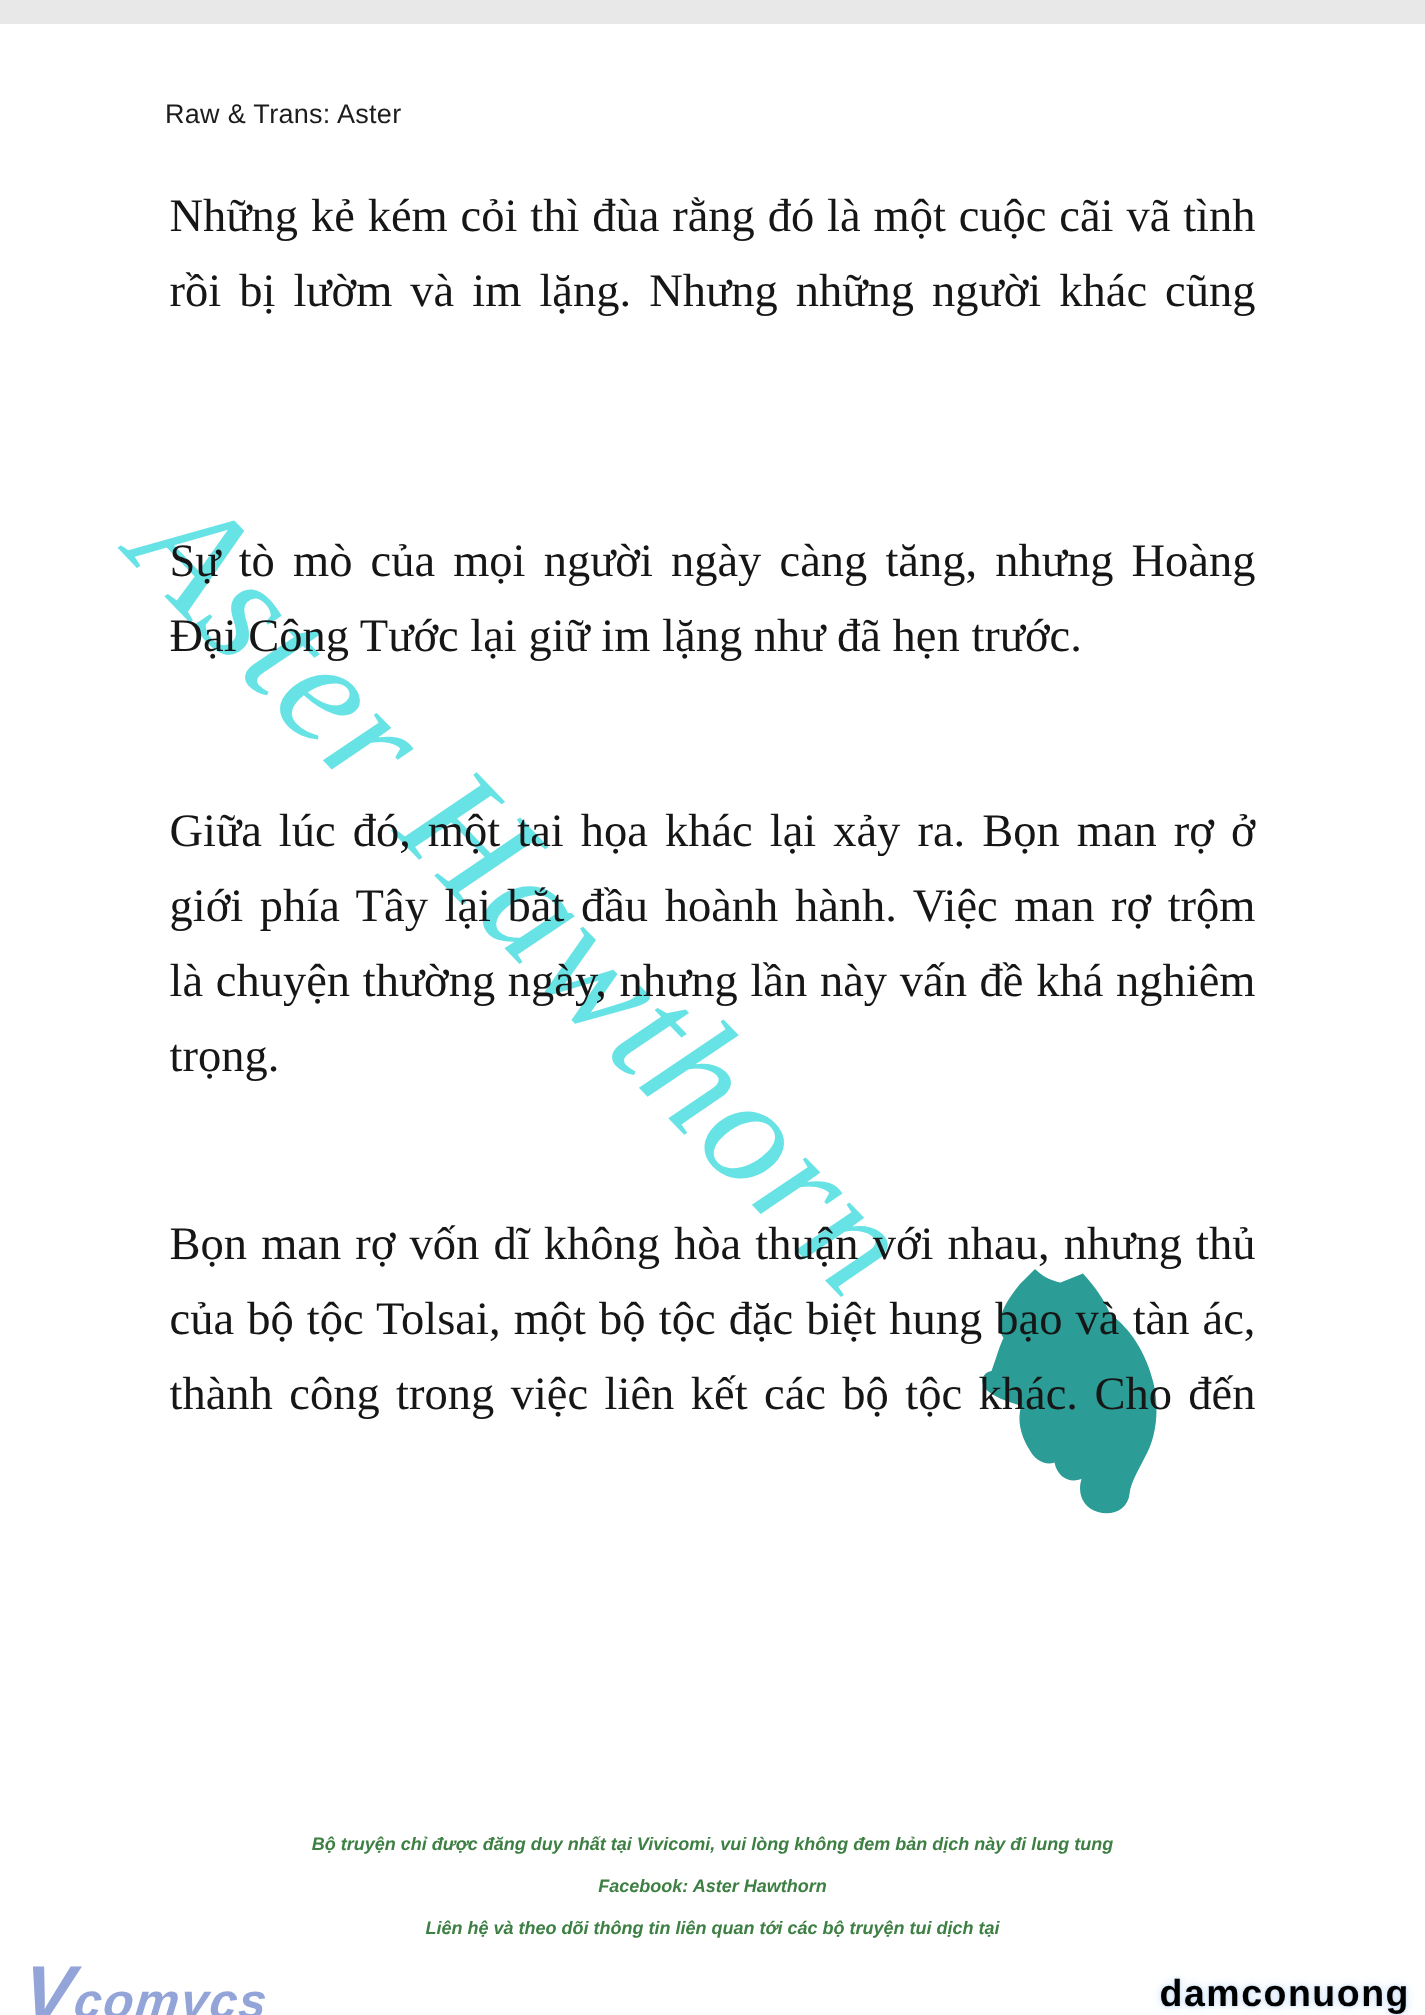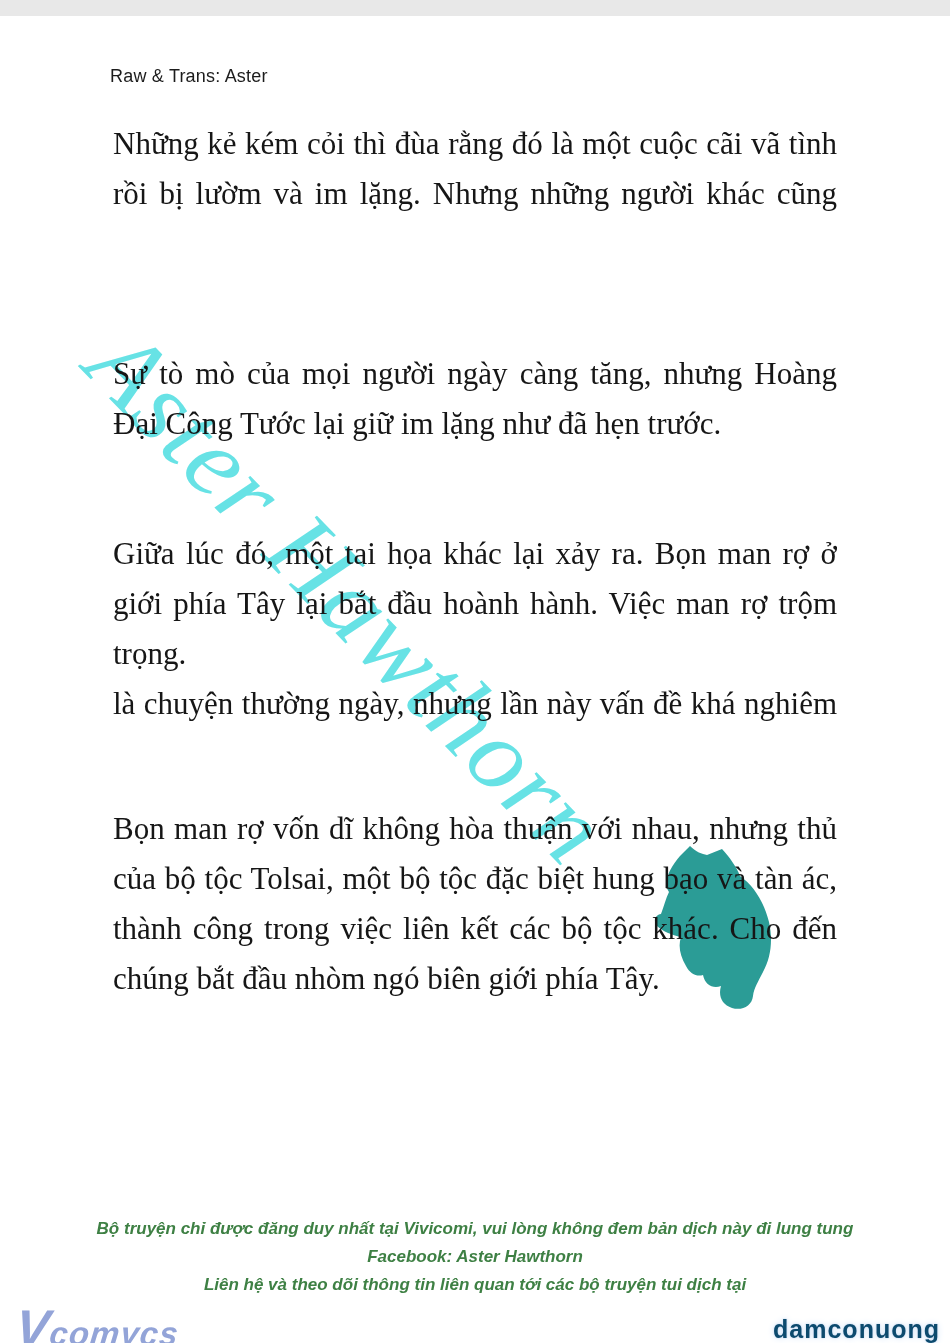--- a/index.html
+++ b/index.html
@@ -59,42 +59,42 @@
   #p1{top:103px;}
   #p2{top:333px;}
   #p3{top:513px;}
   #p4{top:788px;}
   
   .footer{
     position:absolute;left:0;top:1199px;width:100%;
     text-align:center;
     font-family:"Liberation Sans", sans-serif;
     font-style:italic;font-weight:bold;
-    font-size:17px;color:#3e8044;
+    font-size:12px;color:#3e8044;
     z-index:3;
   }
   .footer .fline{height:28px;line-height:28px;}
   
   .logo{
     position:absolute;left:16px;top:1283px;
     font-family:"Liberation Sans", sans-serif;
     font-style:italic;font-weight:bold;
     font-size:33px;color:#93a4d8;
     letter-spacing:1px;
     transform:skewX(-6deg);
     z-index:3;
     display:inline-block;
   }
   .logo::first-letter{font-size:50px;}
   
   .corner{
     position:absolute;right:10px;top:1299px;
     font-family:"Liberation Sans", sans-serif;
     font-weight:bold;
-    font-size:25px;color:#0c4a6e;
+    font-size:25px;color:#000000;
     letter-spacing:1px;
     text-shadow:0 0 7px #d2e3f8, 0 0 2px #b0c7e8;
     z-index:3;
   }
 </style>
 </head>
 <body>
 
 <div class="page">
 
@@ -128,29 +128,28 @@
   </div>
 
   <div class="para" id="p2">
     <div class="line j">Sự tò mò của mọi người ngày càng tăng, nhưng Hoàng Đế và</div>
     <div class="line">Đại Công Tước lại giữ im lặng như đã hẹn trước.</div>
   </div>
 
   <div class="para" id="p3">
     <div class="line j">Giữa lúc đó, một tai họa khác lại xảy ra. Bọn man rợ ở biên</div>
     <div class="line j">giới phía Tây lại bắt đầu hoành hành. Việc man rợ trộm cướp</div>
+    <div class="line j">là chuyện thường ngày, nhưng lần này vấn đề khá nghiêm</div>
     <div class="line">trọng.</div>
-    <div class="line j">là chuyện thường ngày, nhưng lần này vấn đề khá nghiêm</div>
   </div>
 
   <div class="para" id="p4">
     <div class="line j">Bọn man rợ vốn dĩ không hòa thuận với nhau, nhưng thủ lĩnh</div>
     <div class="line j">của bộ tộc Tolsai, một bộ tộc đặc biệt hung bạo và tàn ác, đã</div>
     <div class="line j">thành công trong việc liên kết các bộ tộc khác. Cho đến nay,</div>
-    <div class="line">chúng bắt đầu nhòm ngó biên giới phía Tây.</div>
   </div>
 
   <div class="footer">
     <div class="fline">Bộ truyện chỉ được đăng duy nhất tại Vivicomi, vui lòng không đem bản dịch này đi lung tung</div>
     <div class="fline">Facebook: Aster Hawthorn</div>
     <div class="fline">Liên hệ và theo dõi thông tin liên quan tới các bộ truyện tui dịch tại</div>
   </div>
 
   <div class="logo">Vcomycs</div>
 

